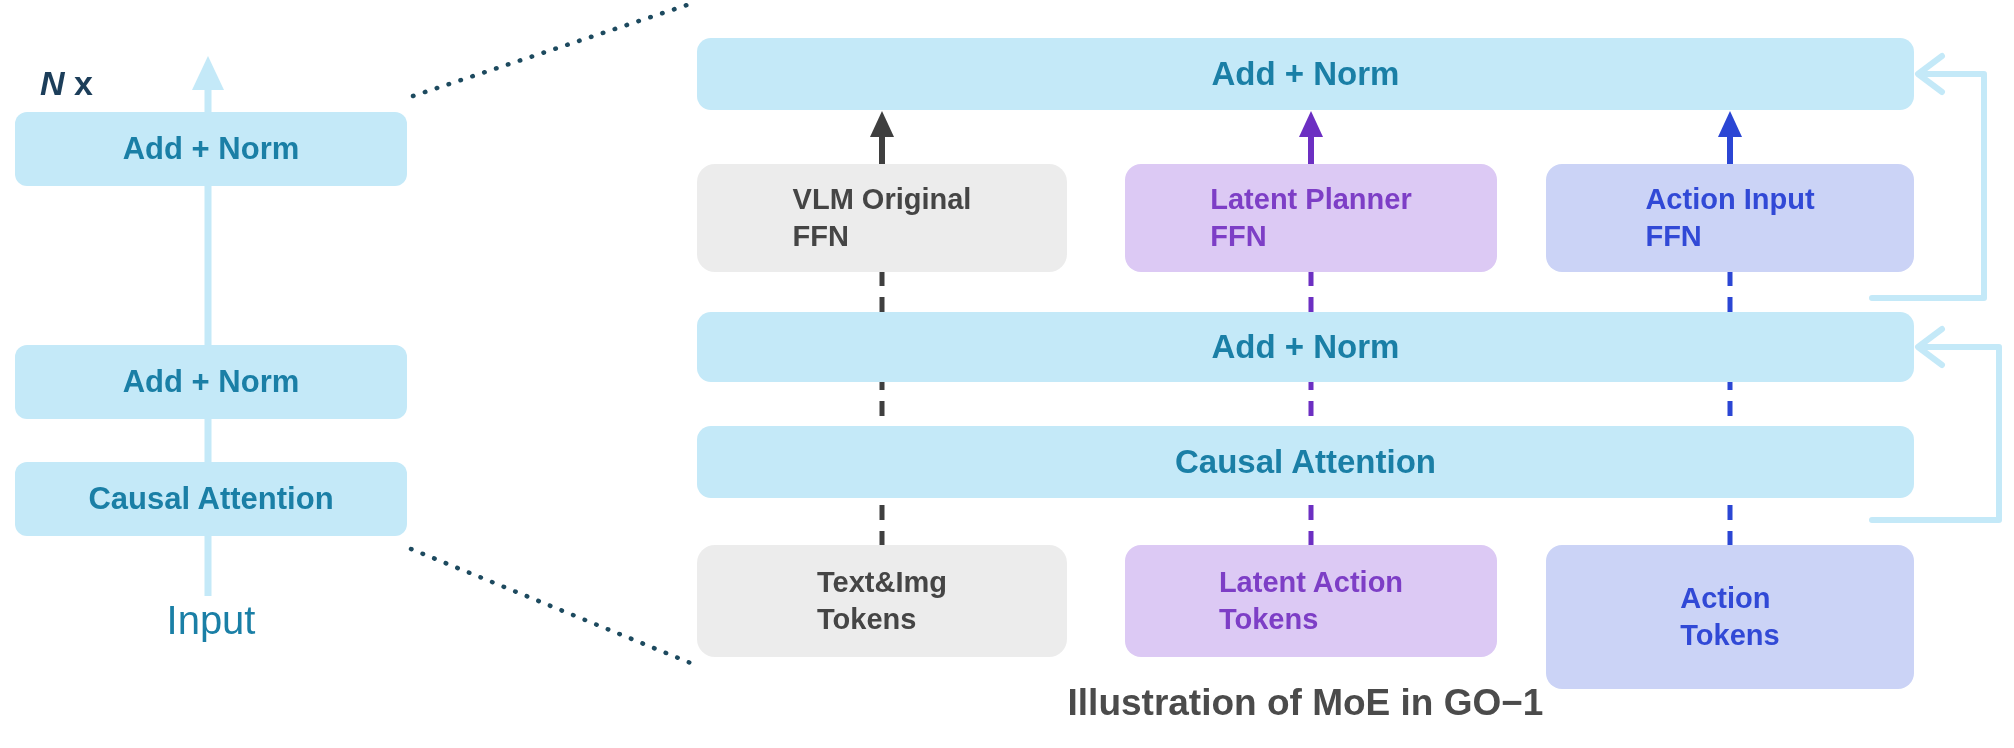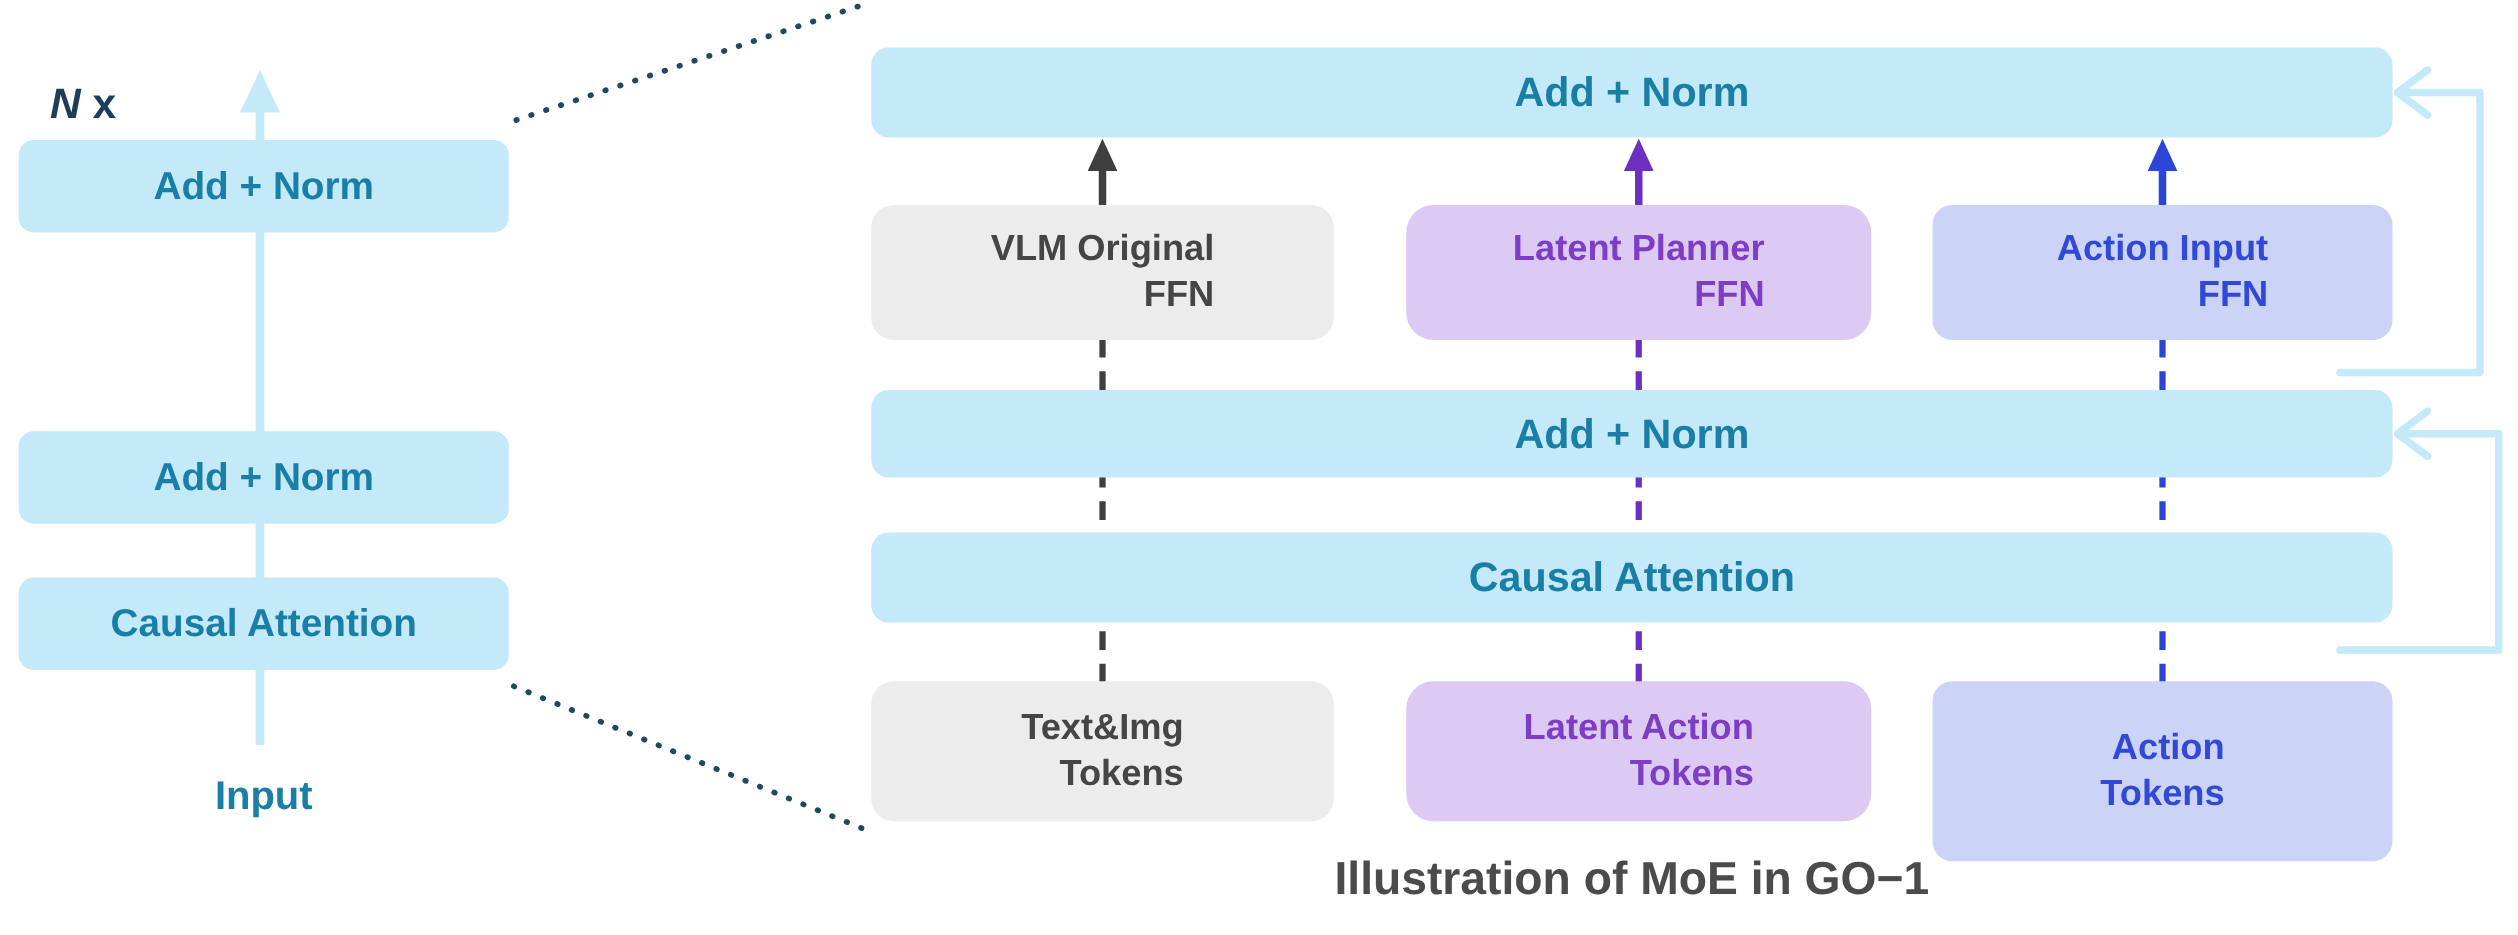--- a/index.html
+++ b/index.html
@@ -19,21 +19,21 @@
     inset: 0;
     z-index: 0;
   }
 
   .box {
     position: absolute;
     z-index: 1;
     display: flex;
     align-items: center;
     justify-content: center;
-    text-align: right;
+    text-align: left;
     font-weight: bold;
     border-radius: 14px;
     white-space: pre-line;
     line-height: 1.28;
   }
 
   .bar {
     background: var(--light-blue, #c4e9f8);
     color: var(--teal-text, #1a7fa6);
     font-size: 33px;
@@ -48,44 +48,44 @@
     font-size: 31px;
     border-radius: 12px;
   }
 
   .expert {
     font-size: 29px;
     border-radius: 16px;
   }
 
   .expert-gray   { background: var(--gray-box, #ececec);    color: var(--gray-text, #454545); border-radius: 18px; }
-  .expert-purple { background: var(--purple-box, #dcc9f4);  color: var(--purple-text, #7d3ec6); border-radius: 22px; }
+  .expert-purple { background: var(--purple-box, #dcc9f4);  color: var(--purple-text, #7d3ec6); }
   .expert-blue   { background: var(--lavender-box, #cbd3f6); color: var(--blue-text, #3149d6); }
 
   .n-label {
     position: absolute;
     z-index: 1;
     left: 40px;
     top: 32px;
     font-size: 34px;
     font-weight: bold;
     color: var(--navy-text, #1c3e5a);
     margin-top: 32px;
   }
   .n-label .n-italic { font-style: italic; }
 
   .input-label {
     position: absolute;
     z-index: 1;
     left: 15px;
-    top: 618px;
+    top: 598px;
     width: 392px;
     text-align: center;
-    font-size: 32px;
-    font-weight: bold;
+    font-size: 40px;
+    font-weight: normal;
     color: var(--teal-text, #1a7fa6);
   }
 
   .caption {
     position: absolute;
     z-index: 1;
     left: 697px;
     top: 682px;
     width: 1217px;
     text-align: center;

